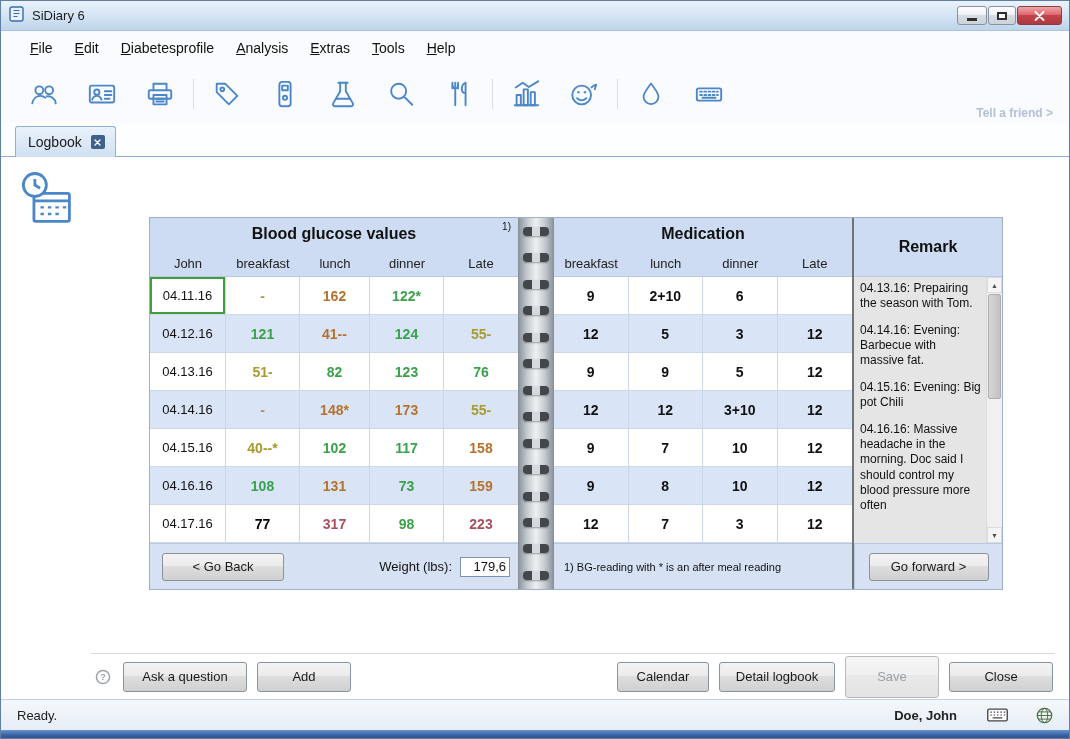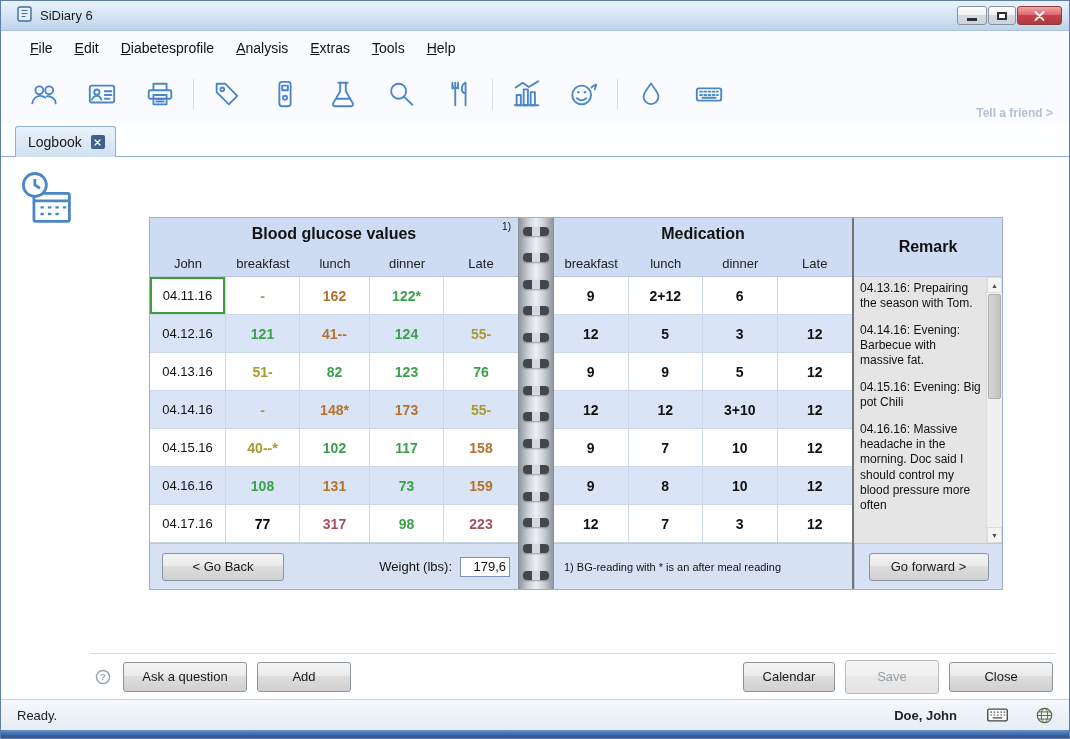--- a/index.html
+++ b/index.html
@@ -1,21 +1,21 @@
 <!DOCTYPE html>
 <html><head>
 <meta charset="utf-8">
 <style>
   *{margin:0;padding:0;box-sizing:border-box;}
   html,body{width:1070px;height:739px;overflow:hidden;}
   body{font-family:"Liberation Sans",sans-serif;background:#fff;}
   .window{width:1070px;height:739px;border:1px solid #5f7ea6;display:flex;flex-direction:column;overflow:hidden;background:#fbfdff;}
 
   
-  .titlebar{height:30px;flex:0 0 30px;background:linear-gradient(#e9f3fc,#d3e3f3 55%,#bed4ea);display:flex;align-items:center;padding:0 16px;border-bottom:1px solid #aac2da;position:relative;}
+  .titlebar{height:30px;flex:0 0 30px;background:linear-gradient(#e9f3fc,#d3e3f3 55%,#bed4ea);display:flex;align-items:center;padding:0 8px;border-bottom:1px solid #aac2da;position:relative;}
   .title{font-size:13px;color:#1a1a1a;margin-left:6px;}
   .win-controls{position:absolute;right:7px;top:5px;display:flex;gap:1px;}
   .win-btn{height:19px;border:1px solid #88929e;border-radius:3px;display:flex;align-items:center;justify-content:center;background:linear-gradient(#fdfdfd,#eef1f4 45%,#d6dce2 46%,#ccd3da);cursor:default;}
   .win-btn.min{width:30px}
   .win-btn.max{width:28px}
   .win-btn.closeb{width:45px;background:linear-gradient(#efa7a8,#dd686d 45%,#c6434b 46%,#ae3a41);border-color:#8e3a3e;}
   .g-min{width:10px;height:3px;background:#2f2f2f;margin-top:8px;}
   .g-max{width:10px;height:8px;border:2px solid #2f2f2f;background:#fff;}
 
   
@@ -91,21 +91,21 @@
   
   .action-row{height:46px;flex:0 0 46px;background:#fff;}
   .action-sep{border-top:1px solid #d9d9d9;margin:0 14px 0 90px;}
   .action-buttons{display:flex;align-items:center;height:45px;padding:0 16px 0 94px;gap:10px;}
   .help-icon{display:flex;align-items:center;margin-right:2px;cursor:pointer;}
   .ab-spacer{flex:1;}
   .b-ask{width:124px;height:30px;}
   .b-add{width:94px;height:30px;}
   .b-cal{width:92px;height:30px;}
   .b-det{width:116px;height:30px;}
-  .b-save{width:94px;height:34px;}
+  .b-save{width:94px;height:42px;}
   .b-close{width:104px;height:30px;}
 
   
   .statusbar{height:31px;flex:0 0 31px;background:linear-gradient(#f4f8fc,#e6edf5);border-top:1px solid #c4d2e2;display:flex;align-items:center;padding:0 10px 0 16px;font-size:13px;color:#222;}
   .user-name{margin-left:auto;font-weight:bold;margin-right:30px;}
   .kb-icon{display:flex;align-items:center;margin-right:28px;cursor:pointer;}
   .globe-icon{display:flex;align-items:center;margin-right:6px;cursor:pointer;}
 
   .bottom-strip{height:8px;flex:0 0 8px;background:linear-gradient(#6b93cc,#3a64a6 60%,#2d5292);}
 </style>
@@ -392,21 +392,21 @@
         </div>
         <div class="h2 med-grid" id="med-cols">
             <div class="hcell">breakfast</div>
             <div class="hcell">lunch</div>
             <div class="hcell">dinner</div>
             <div class="hcell">Late</div>
           </div>
         <div class="rows" id="med-rows">
             <div class="trow medr">
               <div class="cell med-cell">9</div>
-              <div class="cell med-cell">2+12</div>
+              <div class="cell med-cell">2+10</div>
               <div class="cell med-cell">6</div>
               <div class="cell med-cell"></div>
             </div>
             <div class="trow medr alt">
               <div class="cell med-cell">12</div>
               <div class="cell med-cell">5</div>
               <div class="cell med-cell">3</div>
               <div class="cell med-cell">12</div>
             </div>
             <div class="trow medr">
@@ -476,20 +476,21 @@
       <span class="help-icon">
           <svg viewBox="0 0 18 18" width="16" height="16">
             <circle cx="9" cy="9" r="7.4" fill="none" stroke="#9aa2aa" stroke-width="1.6"></circle>
             <text x="9" y="12.5" text-anchor="middle" font-size="10" fill="#9aa2aa" font-weight="bold" font-family="Liberation Sans, sans-serif">?</text>
           </svg>
         </span>
       <button class="btn b-ask">Ask a question</button>
       <button class="btn b-add">Add</button>
       <div class="ab-spacer"></div>
       <button class="btn b-cal">Calendar</button>
+      <button class="btn b-det">Detail logbook</button>
       <button class="btn b-save disabled" disabled="">Save</button>
       <button class="btn b-close">Close</button>
     </div>
   </div>
 
   <div class="statusbar">
     <span class="status-text">Ready.</span>
     <span class="user-name">Doe, John</span>
     <span class="kb-icon">
         <svg viewBox="0 0 22 14" width="21" height="14">

